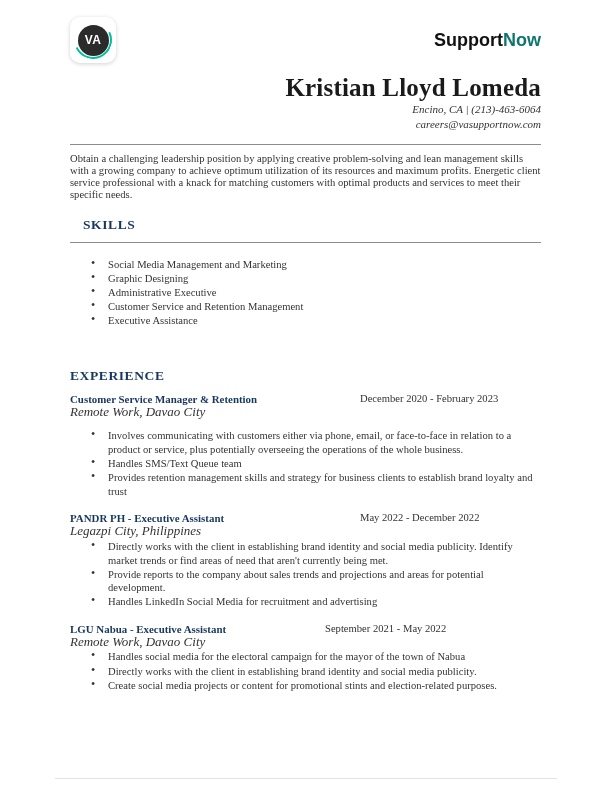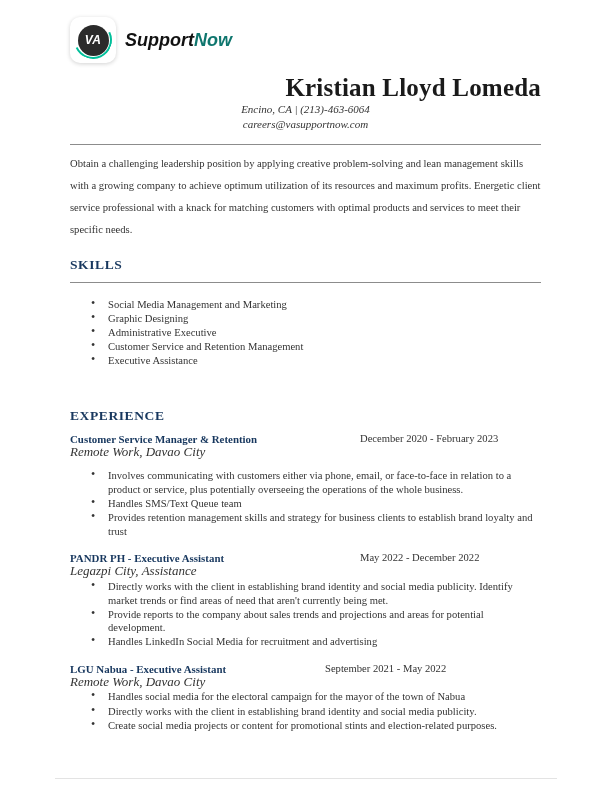--- a/index.html
+++ b/index.html
@@ -9,21 +9,21 @@
     height: 792px;
     margin: 0 auto;
     background: #ffffff;
     position: relative;
     font-family: "Liberation Serif", "DejaVu Serif", serif;
     color: #333333;
     padding: 14px 71px 0 70px;
     overflow: hidden;
   }
   
-  .logo-row { display: flex; justify-content: flex-start; align-items: center; height: 52px; gap: 9px; font-style: italic; }
+  .logo-row { display: flex; justify-content: space-between; align-items: center; height: 52px; gap: 9px; }
   .logo-tile {
     width: 46px; height: 46px; background: #ffffff; border-radius: 10px;
     box-shadow: 0 1px 4px rgba(0,0,0,0.18);
     display: flex; align-items: center; justify-content: center; position: relative;
   }
   .va-arc {
     position: absolute; width: 38px; height: 38px; border-radius: 50%;
     border: 2.5px solid #00BF9A; border-left-color: transparent; border-top-color: transparent;
     transform: rotate(20deg);
   }
@@ -31,27 +31,27 @@
     width: 31px; height: 31px; border-radius: 50%; background: #2b2b2b;
     color: #ffffff; display: flex; align-items: center; justify-content: center;
     font-family: "Liberation Sans", sans-serif; font-weight: bold; font-size: 12px;
     position: relative; letter-spacing: 0.3px;
   }
   .brand { font-family: "Liberation Sans", sans-serif; font-weight: bold; font-size: 18px; }
   .brand-dark { color: #111111; }
   .brand-teal { color: #0f766e; }
   
   .name { text-align: right; font-size: 25px; font-weight: bold; color: #1a1a1a; margin-top: 8px; letter-spacing: 0.2px; }
-  .contact { text-align: center; font-style: italic; font-size: 11px; line-height: 14.5px; color: #333333; }
+  .contact { text-align: right; font-style: italic; font-size: 11px; line-height: 14.5px; color: #333333; }
   hr.rule { border: none; border-top: 1px solid #8c8c8c; margin-top: 13px; }
   
-  .summary { margin-top: 8px; font-size: 10.6px; line-height: 22px; color: #333333; }
+  .summary { margin-top: 8px; font-size: 10.6px; line-height: 12px; color: #333333; }
   
   .section-heading { font-size: 13.5px; font-weight: bold; color: #17375E; letter-spacing: 0.6px; }
-  .skills-heading { margin-top: 16px; }
+  .skills-heading { margin-top: 16px; margin-left: 13px; }
   hr.under { border: none; border-top: 1px solid #8c8c8c; margin-top: 9px; }
   
   ul.bullets { list-style: none; }
   ul.bullets li {
     position: relative; padding-left: 38px; font-size: 10.6px; line-height: 13.6px; color: #333333;
   }
   ul.bullets li::before {
     content: "\2022"; position: absolute; left: 21px; top: -1px; font-size: 12px; color: #333333;
   }
   ul.skills-list { margin-top: 15px; }
@@ -115,21 +115,21 @@
       <li>Handles SMS/Text Queue team</li>
       <li>Provides retention management skills and strategy for business clients to establish brand loyalty and trust</li>
     </ul>
   </section>
 
   <section class="job">
     <div class="job-head">
       <span class="job-title">PANDR PH - Executive Assistant</span>
       <span class="job-dates">May 2022 - December 2022</span>
     </div>
-    <div class="job-loc">Legazpi City, Assistance</div>
+    <div class="job-loc">Legazpi City, Philippines</div>
     <ul class="bullets">
       <li>Directly works with the client in establishing brand identity and social media publicity. Identify market trends or find areas of need that aren't currently being met.</li>
       <li>Provide reports to the company about sales trends and projections and areas for potential development.</li>
       <li>Handles LinkedIn Social Media for recruitment and advertising</li>
     </ul>
   </section>
 
   <section class="job">
     <div class="job-head">
       <span class="job-title narrow">LGU Nabua -  Executive Assistant</span>

